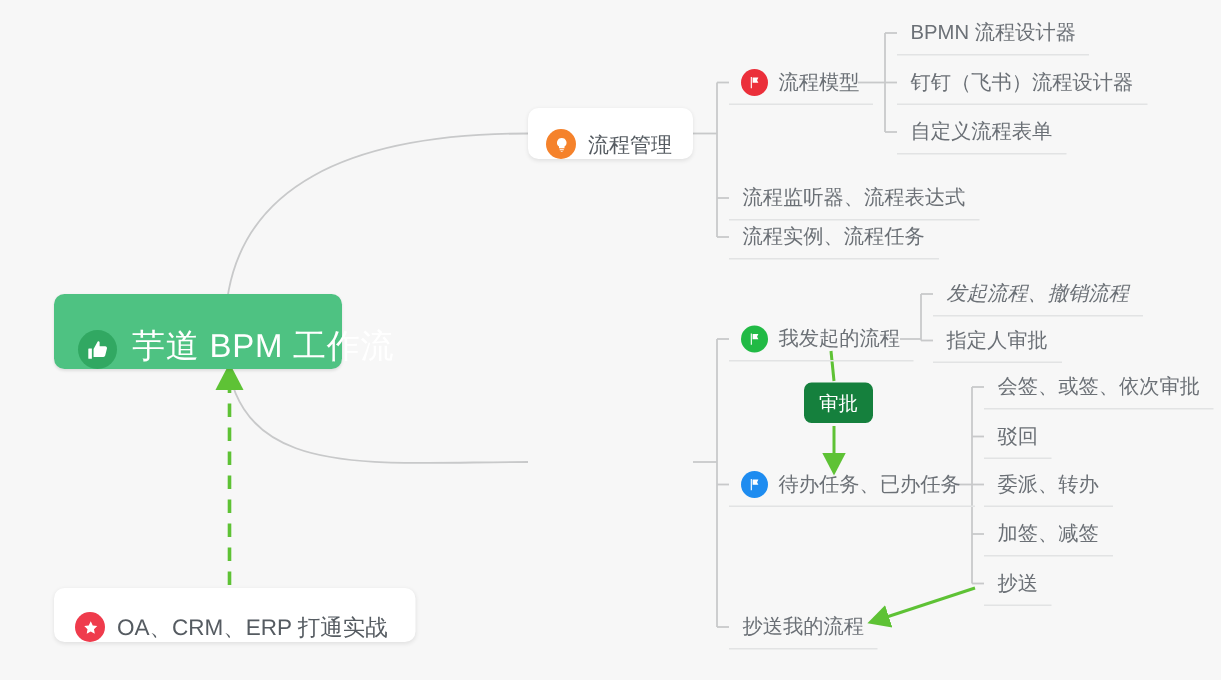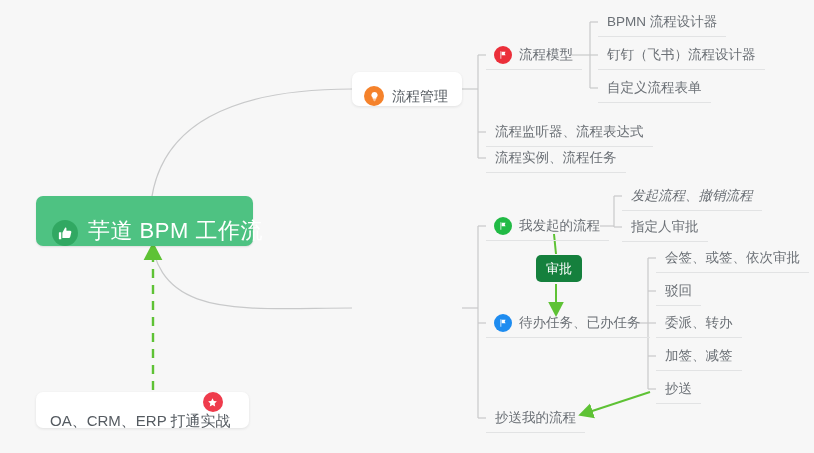--- a/index.html
+++ b/index.html
@@ -13,21 +13,21 @@
   }
   #canvas { position: absolute; left: 0; top: 0; width: 814px; height: 453px; }
 
   svg.links { position: absolute; left: 0; top: 0; width: 814px; height: 453px; overflow: visible; }
 
   .node { position: absolute; display: flex; align-items: flex-end; }
 
   
   .root {
     left: 36px; top: 196px;
-    width: 217px; height: 50px;
+    width: 192px; height: 50px;
     background: #4ec282;
     border-radius: 7px;
     padding: 0 16px;
     box-shadow: 0 1px 2px rgba(0,0,0,.10);
     z-index: 6;
   }
   .root .label {
     color: #ffffff;
     font-size: 22px;
     letter-spacing: .5px;
@@ -43,21 +43,21 @@
     box-shadow: 0 1px 3px rgba(0,0,0,.09);
     z-index: 5;
   }
   .card .label {
     color: #555b61;
     font-size: 14px;
     white-space: nowrap;
   }
   #node-liuchengguanli { left: 352px; top: 72px; }
   #node-shenpizhongxin { left: 352px; top: 291px; }
-  #node-oa { left: 36px; top: 392px; height: 36px; padding-left: 14px; padding-right: 18px; flex-direction: column; }
+  #node-oa { left: 36px; top: 392px; height: 36px; padding-left: 14px; padding-right: 18px; }
   #node-oa .label { font-size: 15px; }
 
   
   .leaf {
     position: absolute;
     display: flex;
     align-items: center;
     height: 29px;
     padding: 0 9px 0 9px;
     color: #6b7076;

